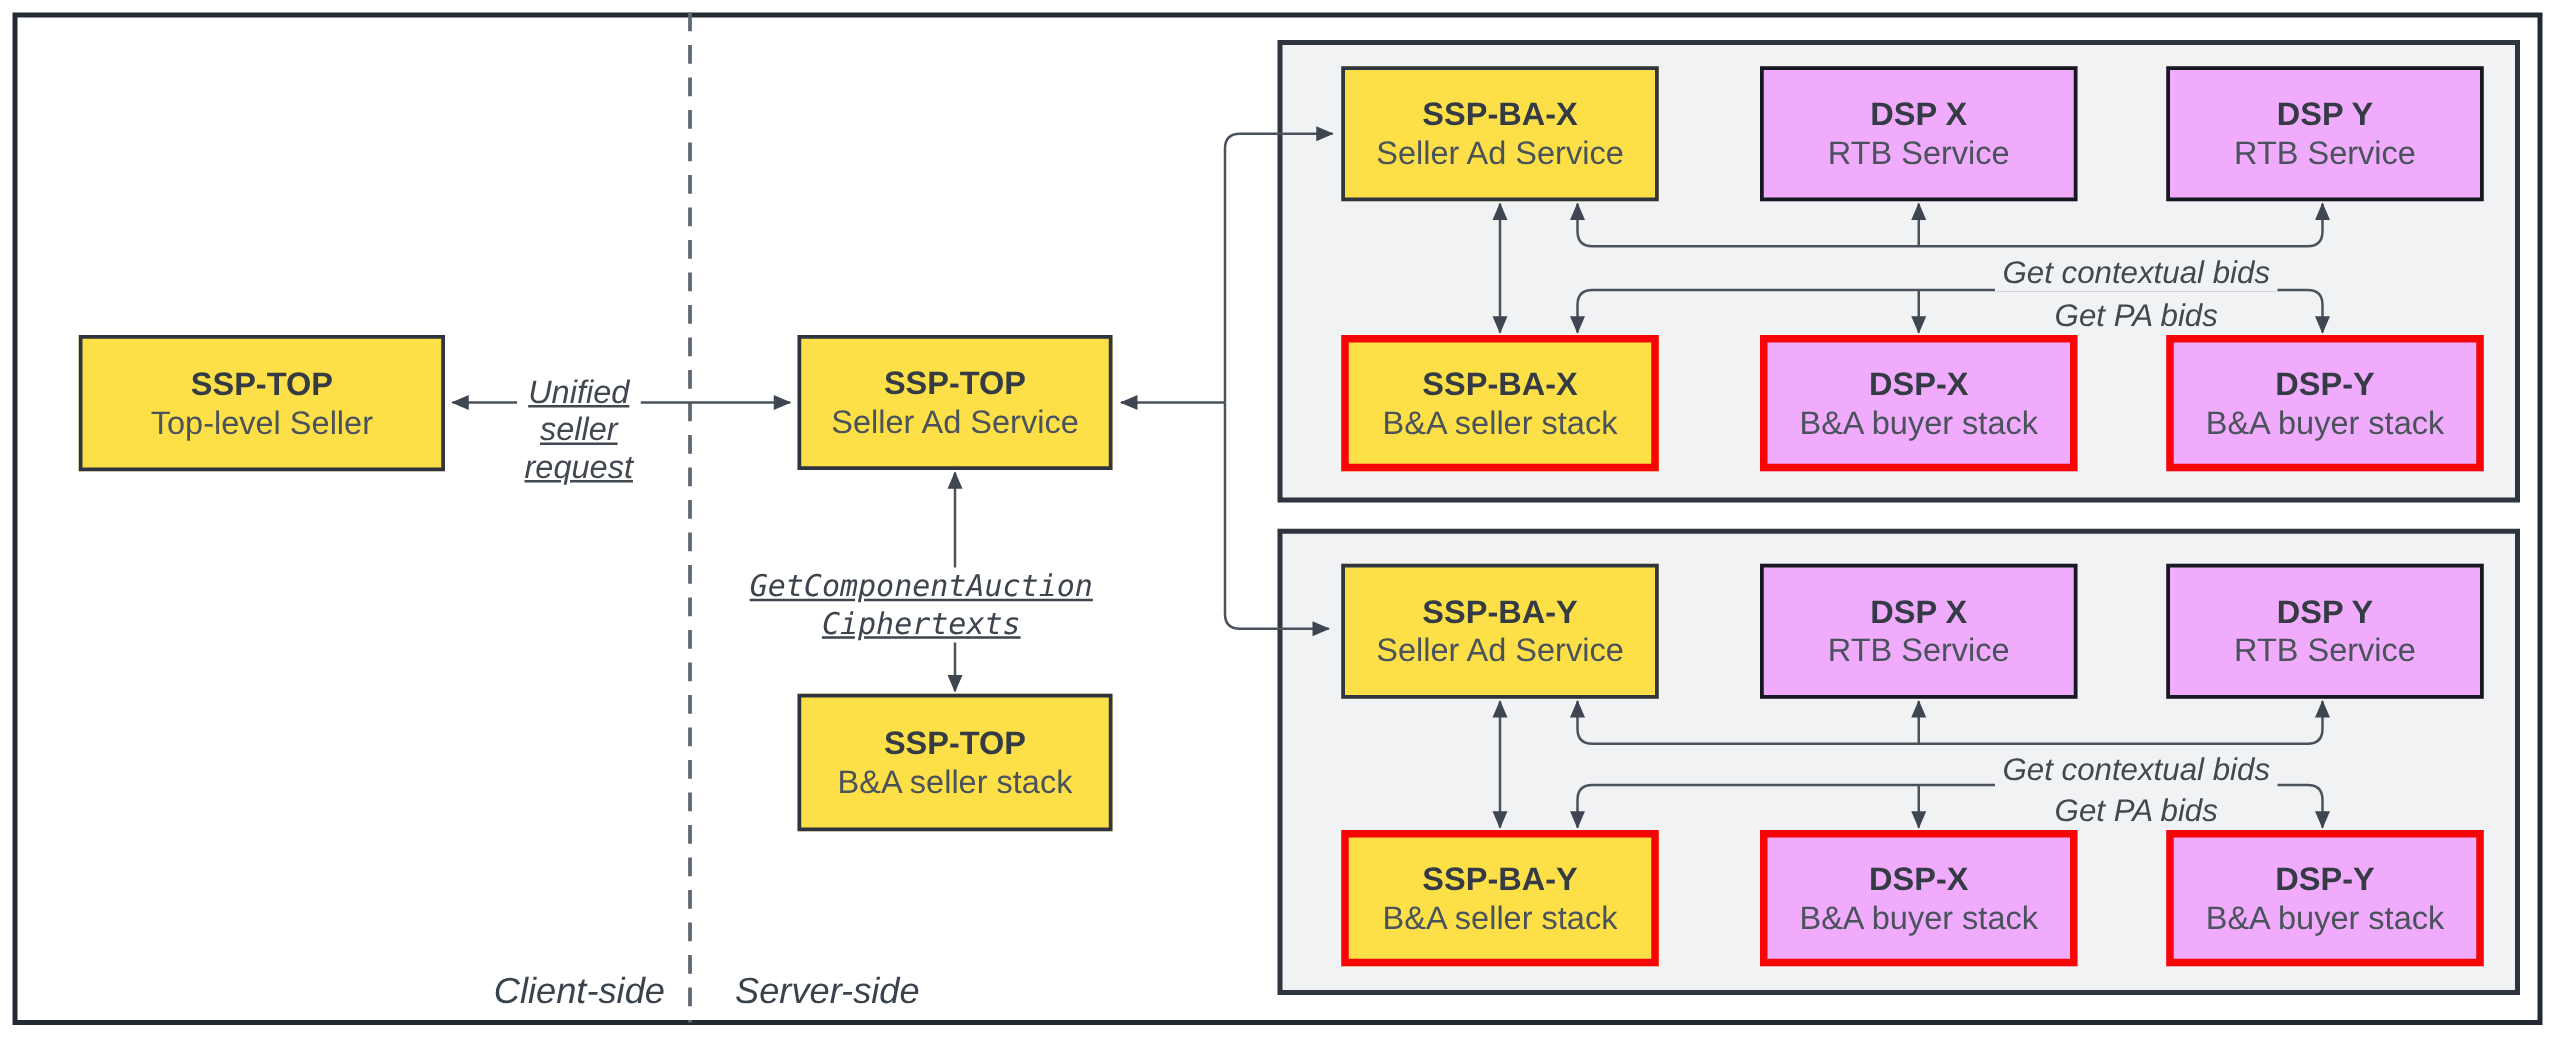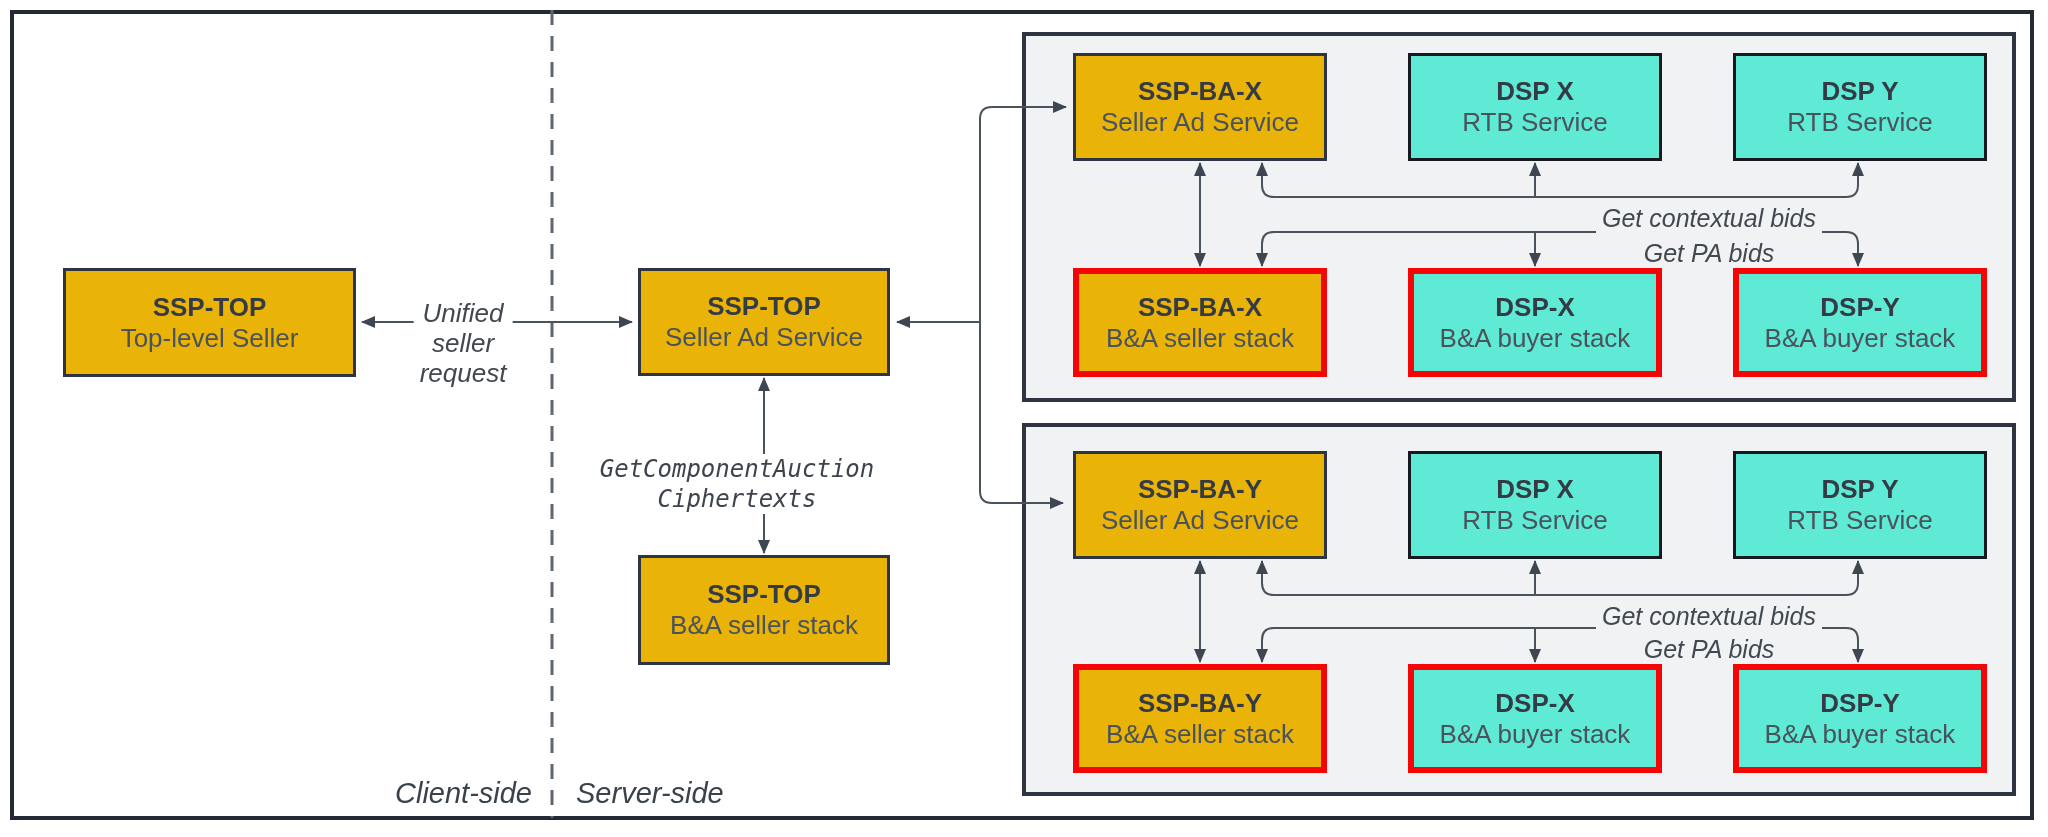--- a/index.html
+++ b/index.html
@@ -3,29 +3,29 @@
 <meta charset="utf-8">
 <style>
   html,body{margin:0;padding:0;background:#ffffff;}
   #canvas{position:relative;width:2048px;height:837px;background:#ffffff;overflow:hidden;
           font-family:"Liberation Sans", sans-serif;}
   .frame{position:absolute;left:10px;top:10px;width:2024px;height:810px;
          border:4px solid #242a33;box-sizing:border-box;background:#ffffff;}
   .panel{position:absolute;background:#f1f2f4;border:4px solid #2e3540;box-sizing:border-box;}
   .bx{position:absolute;display:flex;flex-direction:column;justify-content:center;align-items:center;
       box-sizing:border-box;border:3px solid #2e3540;text-align:center;line-height:31px;font-size:26px;}
-  .orange{background:#eab308;}
-  .lav{background:#5eead4;border-color:#16191f;}
+  .orange{background:#fde047;}
+  .lav{background:#f0abfc;border-color:#16191f;}
   .redb{border:6px solid #f50505;}
   .bx .t{font-weight:bold;color:#343b45;}
   .bx .s{color:#4a525b;}
   svg{position:absolute;left:0;top:0;pointer-events:none;}
   .lbl{position:absolute;transform:translate(-50%,-50%);text-align:center;color:#41484f;
        font-style:italic;font-size:26px;line-height:30px;white-space:nowrap;margin-top:21px;}
-  .onwhite{background:#ffffff;padding:0 6px;}
+  .onwhite{background:#ffffff;padding:0 6px;text-decoration:underline;}
   .ongray{background:#f1f2f4;padding:0 6px;font-size:25px;}
   .mono{font-family:"DejaVu Sans Mono", monospace;font-size:24px;line-height:30px;color:#3d444d;}
   .side{position:absolute;font-style:italic;font-size:29px;color:#3a424c;top:777px;}
 </style>
 </head>
 <body>
 
 <div id="canvas">
 
   <div class="frame"></div>
@@ -140,15 +140,15 @@
     <div>GetComponentAuction</div>
     <div>Ciphertexts</div>
   </div>
 
   <div class="lbl ongray" style="left:1709px;top:197px;">Get contextual bids</div>
   <div class="lbl ongray" style="left:1709px;top:232px;">Get PA bids</div>
   <div class="lbl ongray" style="left:1709px;top:595px;">Get contextual bids</div>
   <div class="lbl ongray" style="left:1709px;top:628px;">Get PA bids</div>
 
   <div class="side" style="left:332px;width:200px;text-align:right;">Client-side</div>
-  <div class="side" style="left:576px;">Server-side</div>
+  <div class="side" style="left:588px;">Server-side</div>
 
 </div>
 
 </body></html>

